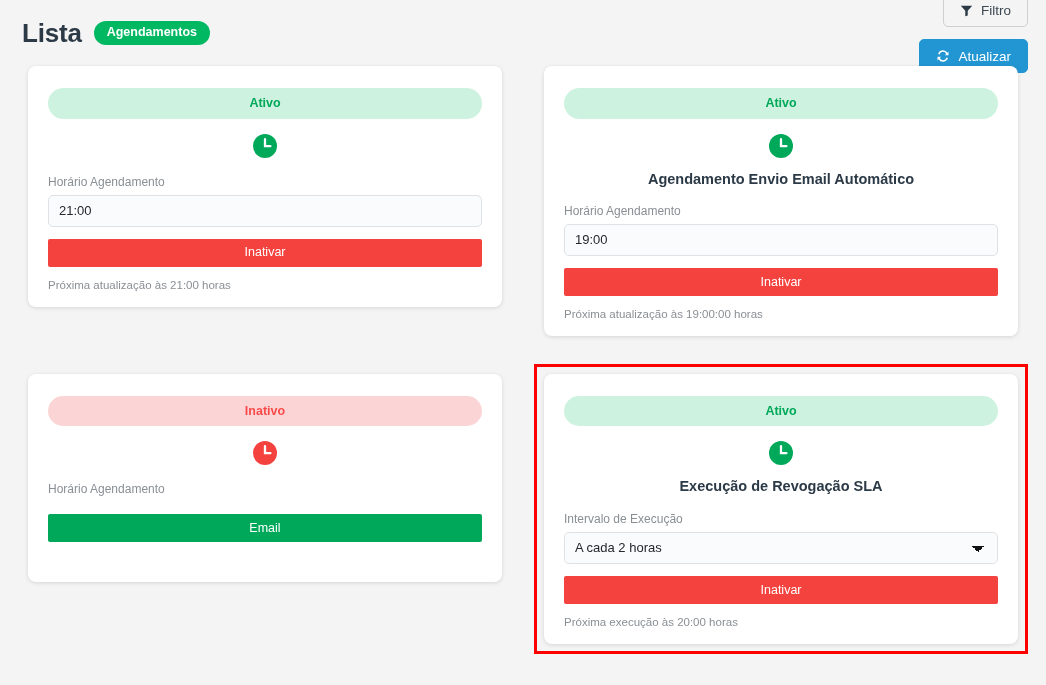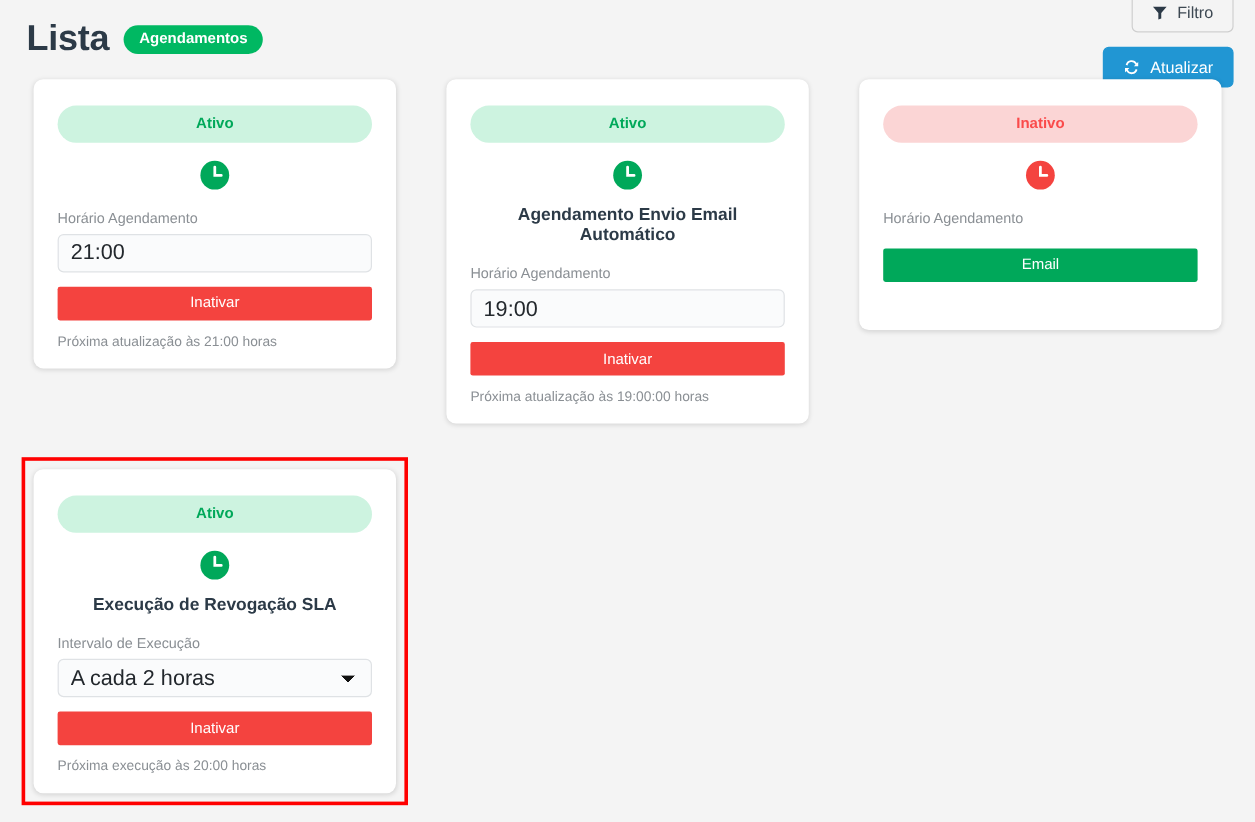--- a/index.html
+++ b/index.html
@@ -15,21 +15,21 @@
   
   .page-header {
     display: flex;
     align-items: center;
     justify-content: space-between;
     padding: 10px 18px 0 22px;
     height: 56px;
   }
   .title-wrap { display: flex; align-items: center; gap: 12px; }
   .page-title {
-    font-size: 30px;
+    font-size: 26px;
     font-weight: bold;
     color: #2c3a47;
     letter-spacing: -0.2px;
   }
   .title-badge {
     background: #00b862;
     color: #ffffff;
     font-size: 12.5px;
     font-weight: bold;
     border-radius: 12px;
@@ -57,21 +57,21 @@
     font-size: 13.5px;
     padding: 8px 16px;
     cursor: pointer;
     height: 34px;
   }
   .ico { display: inline-flex; align-items: center; justify-content: center; }
 
   
   .cards-grid {
     display: grid;
-    grid-template-columns: repeat(3, 1fr);
+    grid-template-columns: repeat(2, 1fr);
     column-gap: 22px;
     row-gap: 18px;
     padding: 0 18px;
   }
   .card-col { padding: 10px; }
   .card-col.highlighted {
     border: 3px solid #ff0000;
     padding: 7px;
   }
 
@@ -114,21 +114,21 @@
     margin-top: 16px;
     margin-bottom: 6px;
   }
   .field-input, .field-select {
     width: 100%;
     height: 32px;
     border: 1px solid #dfe2e5;
     border-radius: 5px;
     background: #fafbfc;
     color: #23282d;
-    font-size: 18px;
+    font-size: 13px;
     font-family: "Liberation Sans", sans-serif;
     padding: 0 10px;
   }
   .field-select {
     appearance: none;
     -webkit-appearance: none;
     background-image:
       linear-gradient(45deg, transparent 50%, #111 50%),
       linear-gradient(135deg, #111 50%, transparent 50%);
     background-position:

